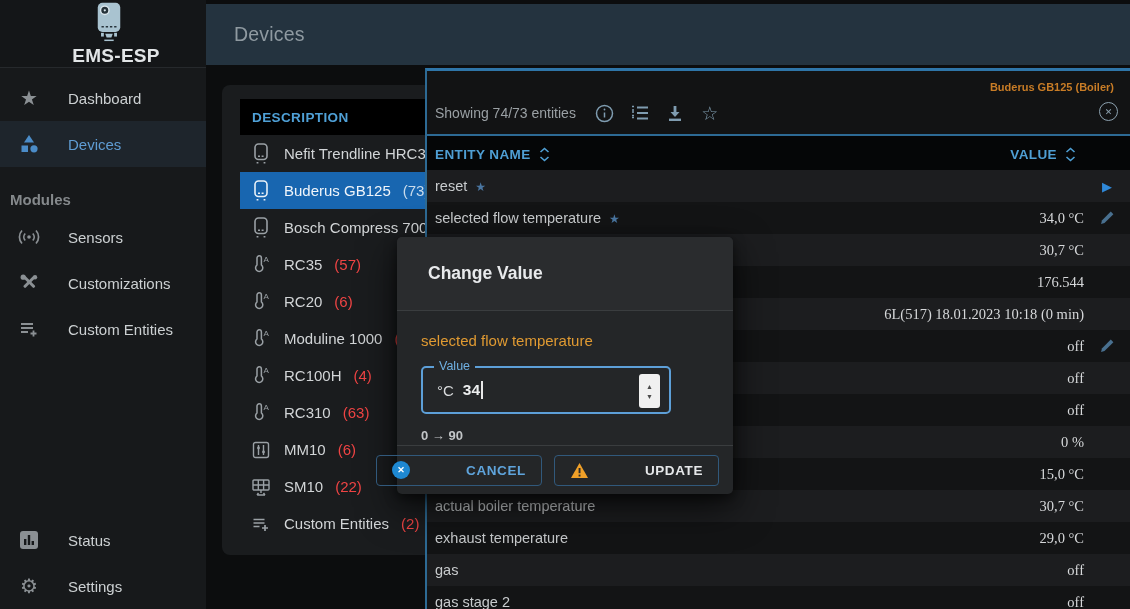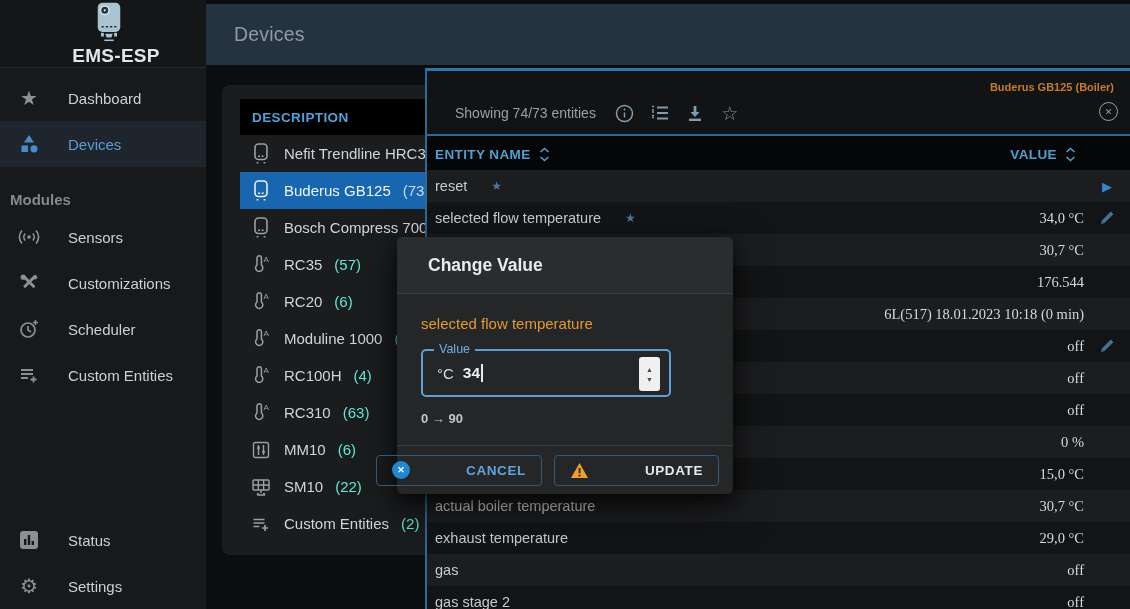--- a/index.html
+++ b/index.html
@@ -27,54 +27,54 @@
   .topbar .title { font-size:19.5px; color:#8f9aa1; letter-spacing:.2px; }
 
   
   .devcard { position:absolute; left:222px; top:85px; width:436px; height:470px; background:#1a1c1e;
              border-radius:8px; z-index:1; overflow:hidden; padding:14px 0 0 18px; }
   .devhead { height:36px; background:#000; display:flex; align-items:center; padding-left:12px;
              font-size:13.5px; font-weight:700; letter-spacing:.4px; color:#4fa0d6; }
   .devrow { display:flex; align-items:center; height:37px; padding-left:10px; gap:12px; cursor:pointer; white-space:nowrap; }
   .devrow .dicon { width:22px; display:flex; justify-content:center; color:#9aa0a5; flex:none; }
   .devrow .dlabel { font-size:15px; color:#d2d5d7; }
-  .devrow .dcount { font-size:15px; color:#5eead4; }
+  .devrow .dcount { font-size:15px; color:#ef4444; }
   .devrow.selected { background:#1866b0; }
   .devrow.selected .dlabel { color:#f0f5fa; }
   .devrow.selected .dcount { color:#c9dbeb; }
   .devrow.selected .dicon { color:#e8f1f8; }
 
   
   .panel { position:absolute; left:425px; top:68px; width:705px; height:541px; background:#121314; z-index:2;
            border-left:2px solid #2d6a94; border-top:3px solid #2e75a8; }
   .ptitle { padding:10px 16px 2px 0; font-size:11px; font-weight:700; color:#c87c26;text-align:right; }
-  .pshow { position:relative; display:flex; align-items:center; gap:15px; padding:8px 16px 11px 28px;
+  .pshow { position:relative; display:flex; align-items:center; gap:15px; padding:8px 16px 11px 8px;
            border-bottom:2px solid #2d6a94; }
   .pshow .ptext { font-size:14px; color:#9aa0a4; margin-right:4px; }
   .tool-icon { width:20px; height:20px; display:flex; align-items:center; justify-content:center; color:#7f9cb0; cursor:pointer; }
   .star-outline-glyph { font-size:19px; line-height:1; }
   .close-btn { position:absolute; right:12px; top:7px; width:19px; height:19px; border:1.5px solid #8da2b0; border-radius:50%;
                display:flex; align-items:center; justify-content:center; font-size:9px; color:#8da2b0; cursor:pointer; }
   .thead { height:34px; background:#050607; display:flex; align-items:center; padding:2px 16px 0 8px;
            font-size:13.5px; font-weight:700; letter-spacing:.4px; color:#4f9fd4; }
   .thead .hname { display:flex; align-items:center; gap:8px; cursor:pointer; }
   .thead .hval { margin-left:auto; display:flex; align-items:center; gap:8px; cursor:pointer; padding-right:38px; }
   .trow { display:flex; align-items:center; height:32px; padding-left:8px; cursor:pointer; }
   .trow.odd  { background:#1c1d1f; }
   .trow.even { background:#131415; }
-  .tname { display:flex; align-items:center; gap:24px; font-size:14.5px; color:#c8cbcd; white-space:nowrap; }
+  .tname { display:flex; align-items:flex-end; gap:8px; font-size:14.5px; color:#c8cbcd; white-space:nowrap; }
   .rstar { color:#4a76a1; font-size:12px; }
   .tval { flex:1; text-align:right; font-size:14.5px; color:#d6d8da; white-space:nowrap;font-family:Liberation Serif, serif; }
   .ticon { width:46px; display:flex; justify-content:center; align-items:center; flex:none; }
   .play-glyph { color:#2f88d8; font-size:13px; cursor:pointer; }
 
   
   .dialog { position:absolute; left:397px; top:237px; width:336px; height:257px; background:#242628;
             border-radius:5px; z-index:10; box-shadow:0 14px 38px rgba(0,0,0,.65), 0 4px 12px rgba(0,0,0,.5); }
-  .dtitle { height:57px; background:#2a2c2e; border-radius:5px 5px 0 0; border-bottom:1px solid #3a3d3f;
+  .dtitle { height:74px; background:#2a2c2e; border-radius:5px 5px 0 0; border-bottom:1px solid #3a3d3f;
             display:flex; align-items:center; padding-left:31px; font-size:17.5px; font-weight:700; color:#e8eaec; }
   .dbody { padding:21px 24px 0 24px; }
   .dentity { font-size:15px; color:#e09a32; }
   .field { position:relative; margin-top:17px; width:250px; height:48px; border:2px solid #5d9fd8; border-radius:5px;
            display:flex; align-items:center; padding-left:14px; cursor:text; }
   .flabel { position:absolute; top:-9px; left:11px; background:#242628; padding:0 5px; font-size:12.5px; color:#6fb0e2; }
   .funit { font-size:15px; color:#d8dadc; }
   .fvalue { font-size:15.5px; font-weight:700; color:#eceeef; margin-left:9px; }
   .caret { display:inline-block; width:1.5px; height:18px; background:#e8e8e8; margin-left:1px; vertical-align:middle; }
   .spinner { position:absolute; right:9px; top:6px; width:21px; height:34px; background:#f0f0f0; border-radius:3px;
@@ -147,30 +147,20 @@
           <rect x="8.8" y="1.5" width="3" height="15" rx="1.2" transform="rotate(45 10.3 9)"></rect>
           <rect x="8.8" y="1.5" width="3" height="15" rx="1.2" transform="rotate(-45 10.3 9)"></rect>
           <circle cx="4.2" cy="4.2" r="2.6"></circle>
           <circle cx="16" cy="4.2" r="2.2"></circle>
         </svg>
       </span>
       <span class="slabel">Customizations</span>
     </div>
     <div class="sitem">
       <span class="sicon">
-        <svg width="20" height="20" viewBox="0 0 20 20" stroke="#8b9094" fill="none" stroke-width="1.7">
-          <circle cx="9" cy="11" r="7"></circle>
-          <path d="M9 7 v4 l3 2"></path>
-          <path d="M16.5 1 v5 M14 3.5 h5" stroke-width="1.5"></path>
-        </svg>
-      </span>
-      <span class="slabel">Scheduler</span>
-    </div>
-    <div class="sitem">
-      <span class="sicon">
         <svg width="20" height="18" viewBox="0 0 20 18" stroke="#8b9094" stroke-width="1.8" fill="none">
           <path d="M2 4 h12 M2 8 h12 M2 12 h7"></path>
           <path d="M14.5 10.5 v6 M11.5 13.5 h6"></path>
         </svg>
       </span>
       <span class="slabel">Custom Entities</span>
     </div>
   </div>
 
   <div class="nav-bottom">

